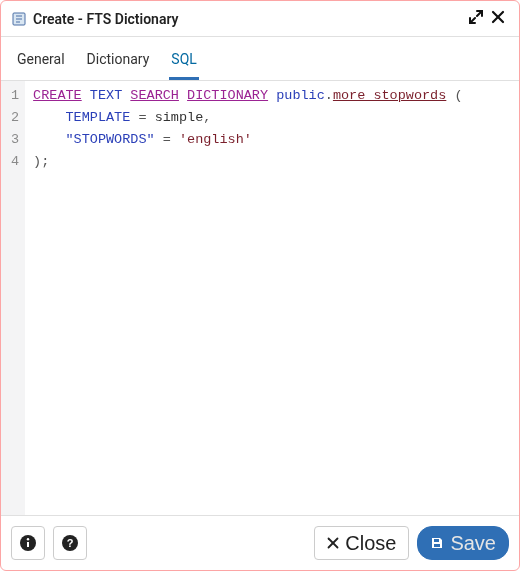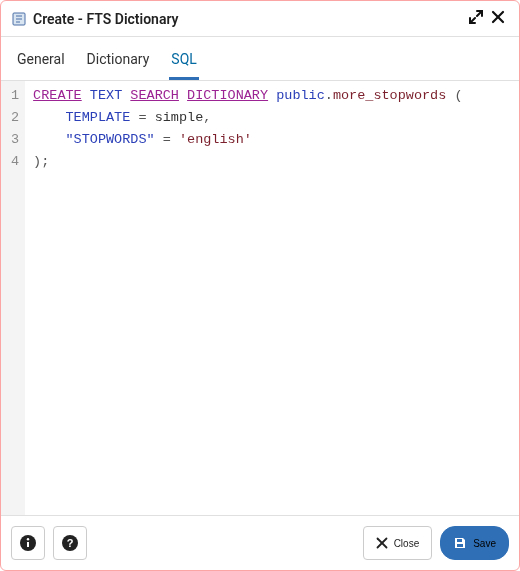--- a/index.html
+++ b/index.html
@@ -77,21 +77,21 @@
     min-width: 22px;
   }
   .code {
     padding: 4px 8px;
     white-space: pre;
     color: #333;
     flex:1;
   }
   .kw { color: #9b2393; text-decoration: underline; }       
   .ident { color: #2a3fb8; }    
-  .name { color: #7a1f2b; }     
+  .name { color: #7a1f2b; text-decoration: underline; }     
   .str { color: #7a1f2b; }      
   .punct { color: #555; }
   .footer {
     display: flex;
     align-items: center;
     padding: 10px;
     gap: 8px;
   }
   .iconbtn {
     width: 34px;
@@ -104,31 +104,31 @@
     justify-content:center;
     cursor:pointer;
   }
   .spacer { flex:1; }
   .btn {
     height: 34px;
     border: 1px solid #ccc;
     border-radius: 4px;
     background:#fff;
     padding: 0 12px;
-    font-size: 10px;
+    font-size: 20px;
     display:flex;
     align-items:center;
     gap:6px;
     cursor:pointer;
     color:#222;
   }
   .btn.primary {
     background:#2f6fb5;
     border-color:#2f6fb5;
-    color:#000000;
+    color:#e5e5e5;
     border-radius:15px;
   }
   .btn svg, .iconbtn svg { display:block; }
 </style>
 </head>
 <body>
 
 <div class="dialog">
 
   <div class="titlebar">

